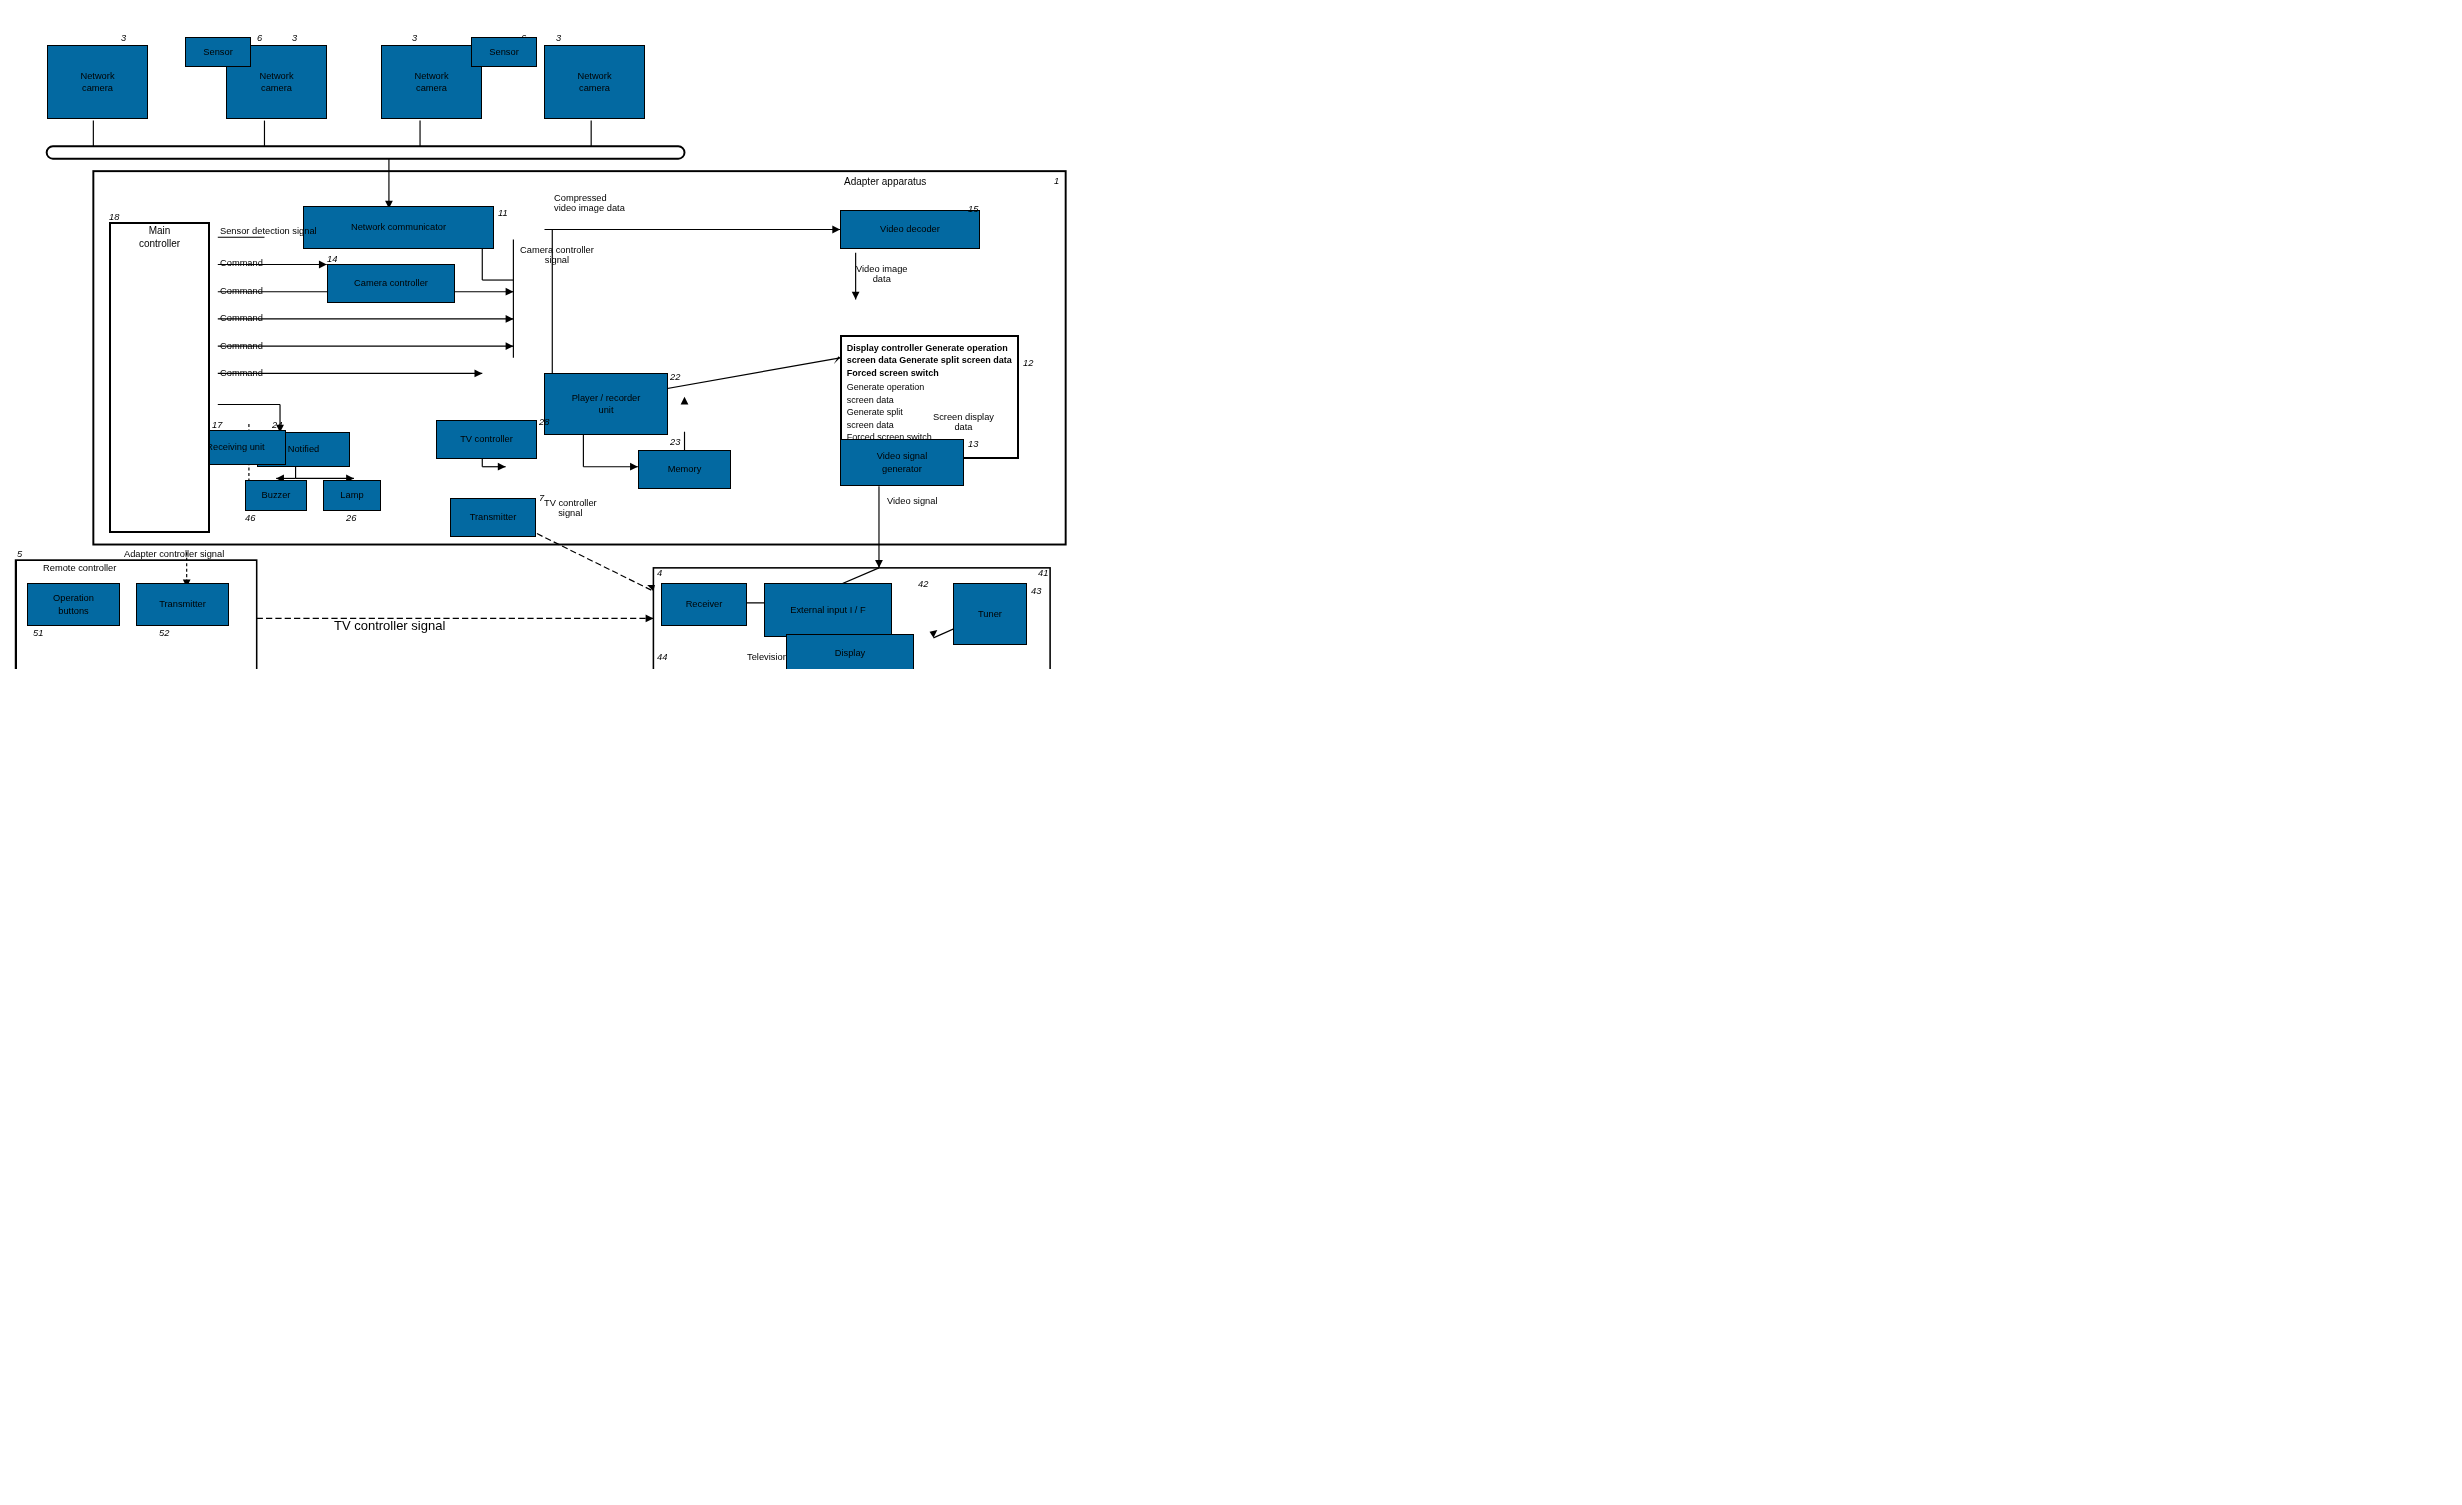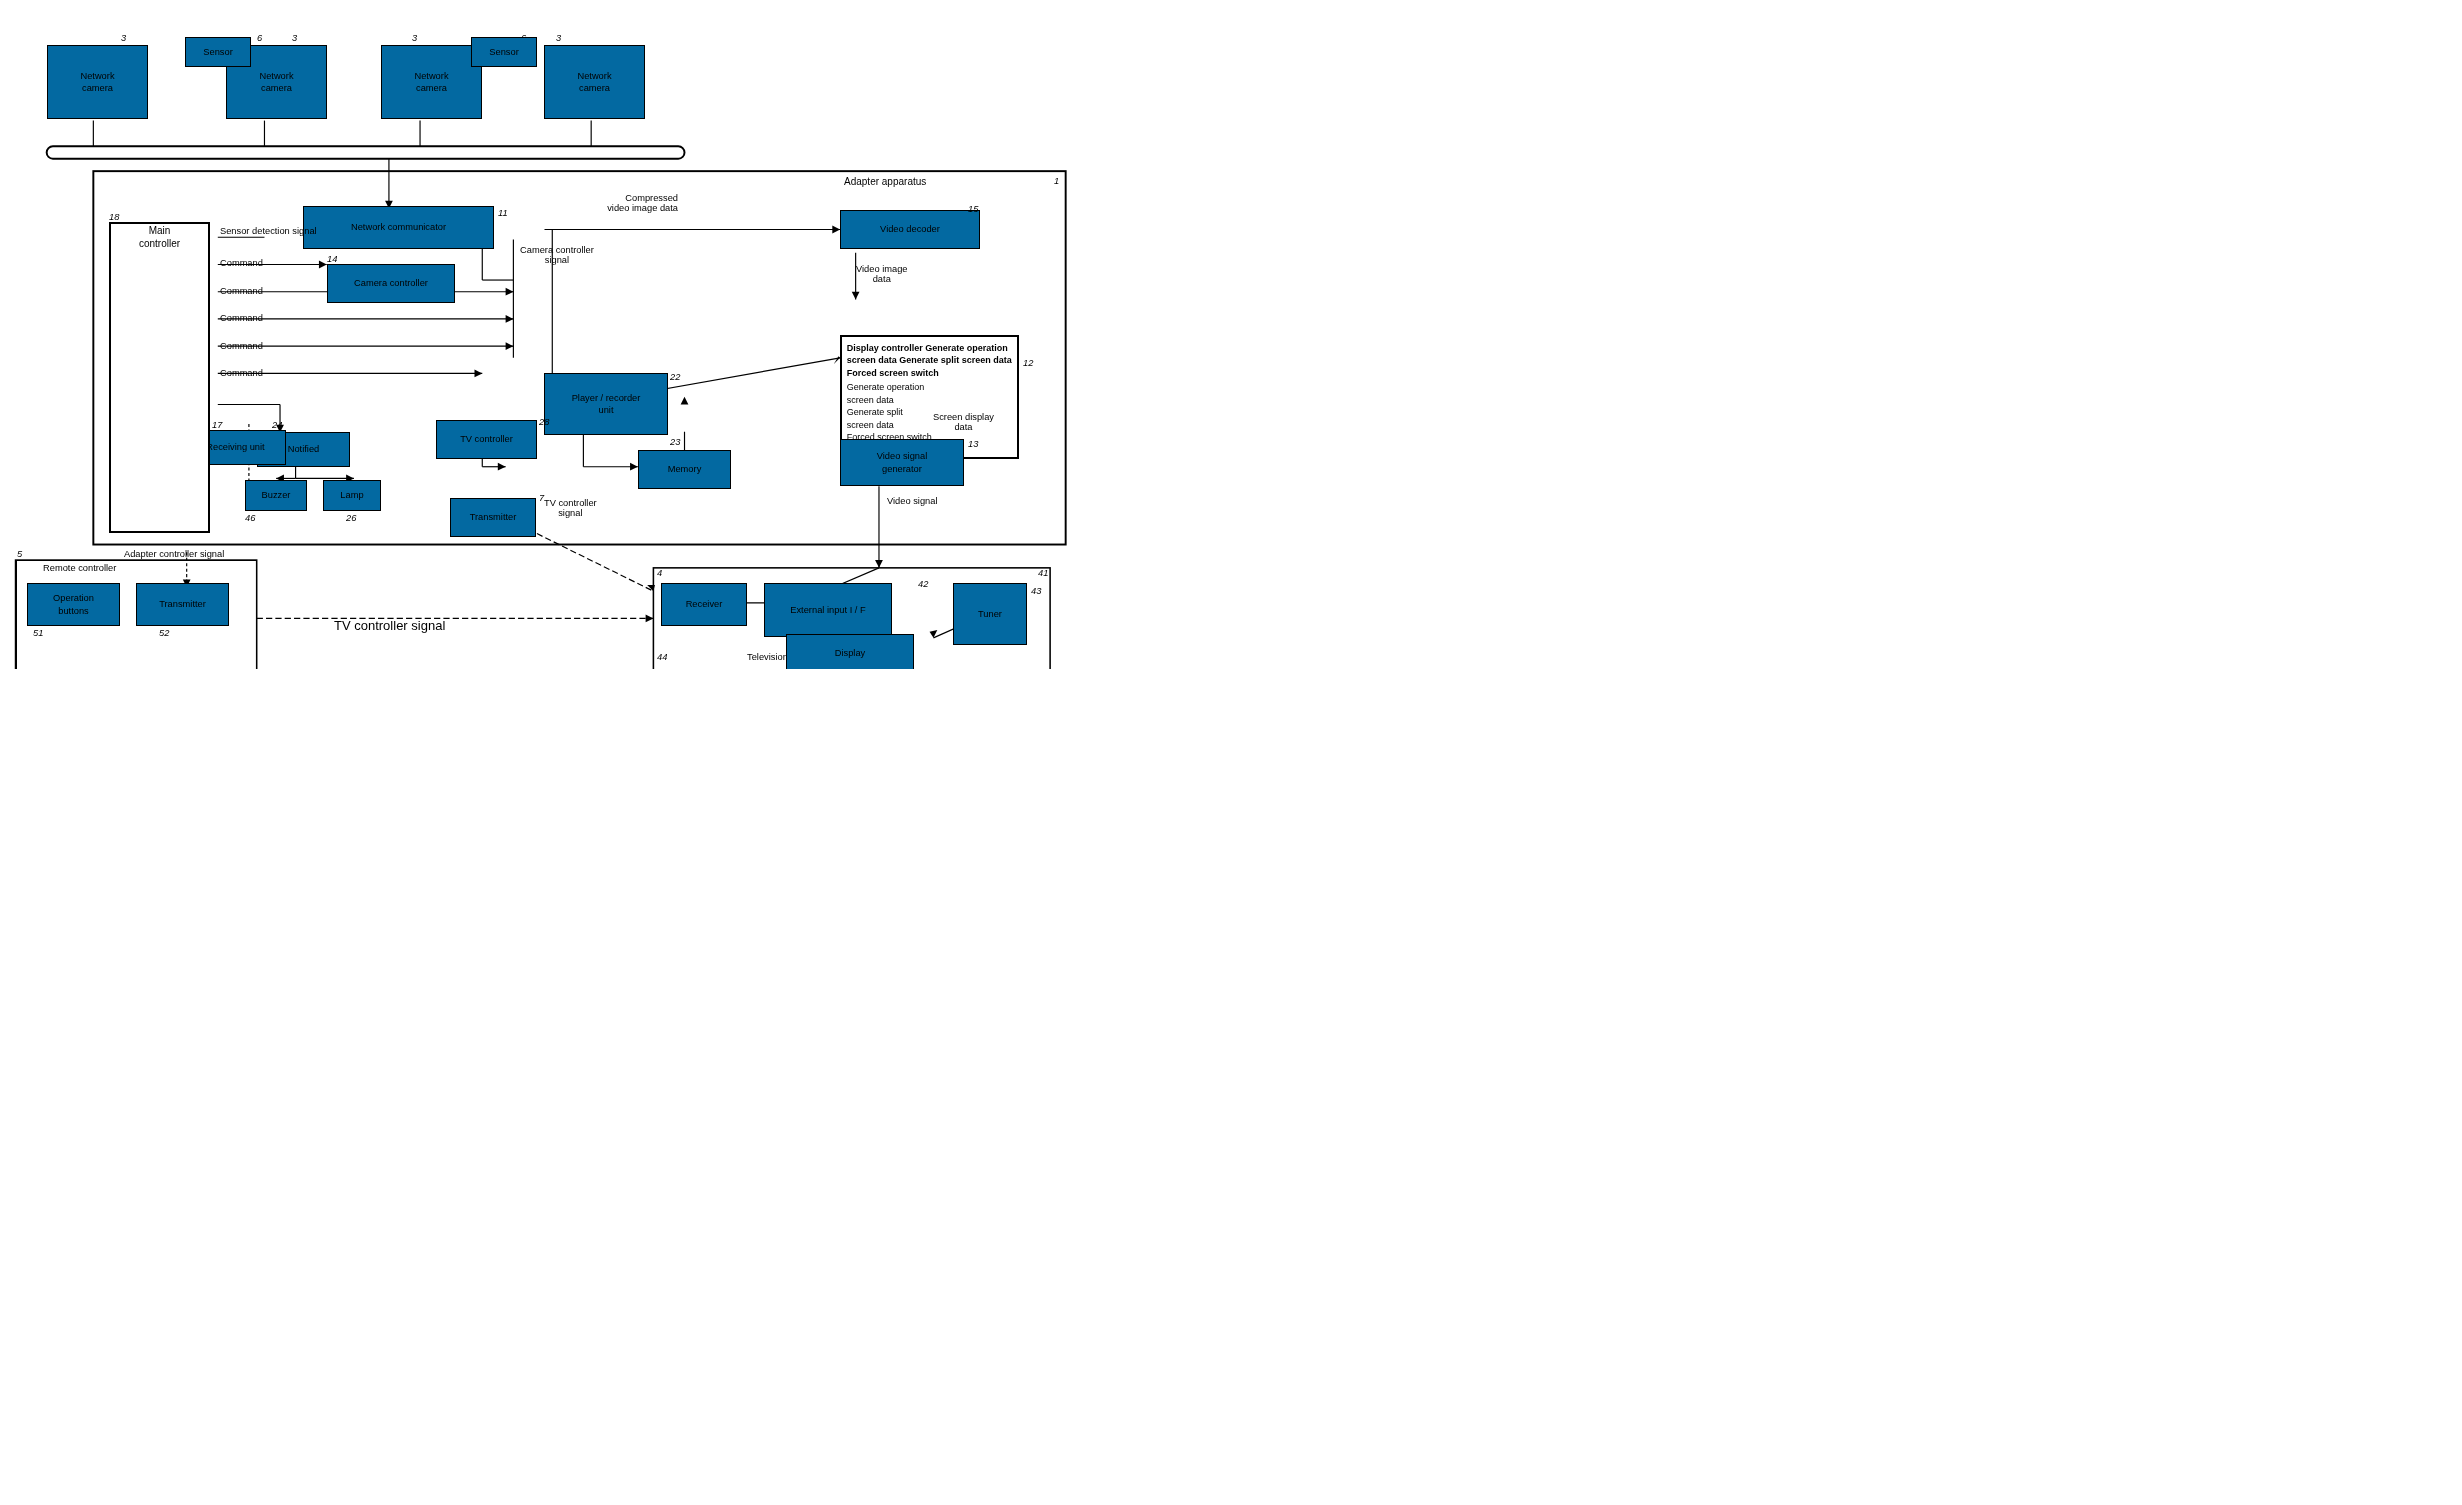--- a/index.html
+++ b/index.html
@@ -308,21 +308,21 @@
 
   <div class="box" style="left:786px;top:634px;width:128px;height:39px;">
     <span>Display</span>
   </div>
 
   <div class="box" style="left:953px;top:583px;width:74px;height:62px;">
     <span>Tuner</span>
   </div>
   <span class="number" style="left:1031px;top:586px">43</span>
 
-  <span class="label" style="left:554px;top:193px;font-size:9.3px;text-align:right;width:124px;">Compressed<br>video image data</span>
+  <span class="label" style="left:554px;top:193px;font-size:9.3px;text-align:left;width:124px;">Compressed<br>video image data</span>
 
   <span class="label" style="left:520px;top:245px;font-size:9.3px;">Camera controller<br>signal</span>
 
   <span class="label" style="left:220px;top:226px;font-size:9.3px;">Sensor detection signal</span>
 
   <span class="label" style="left:856px;top:264px;font-size:9.3px;">Video image<br>data</span>
 
   <span class="label" style="left:933px;top:412px;font-size:9.3px;">Screen display<br>data</span>
 
   <span class="label" style="left:887px;top:496px;font-size:9.3px;">Video signal</span>

